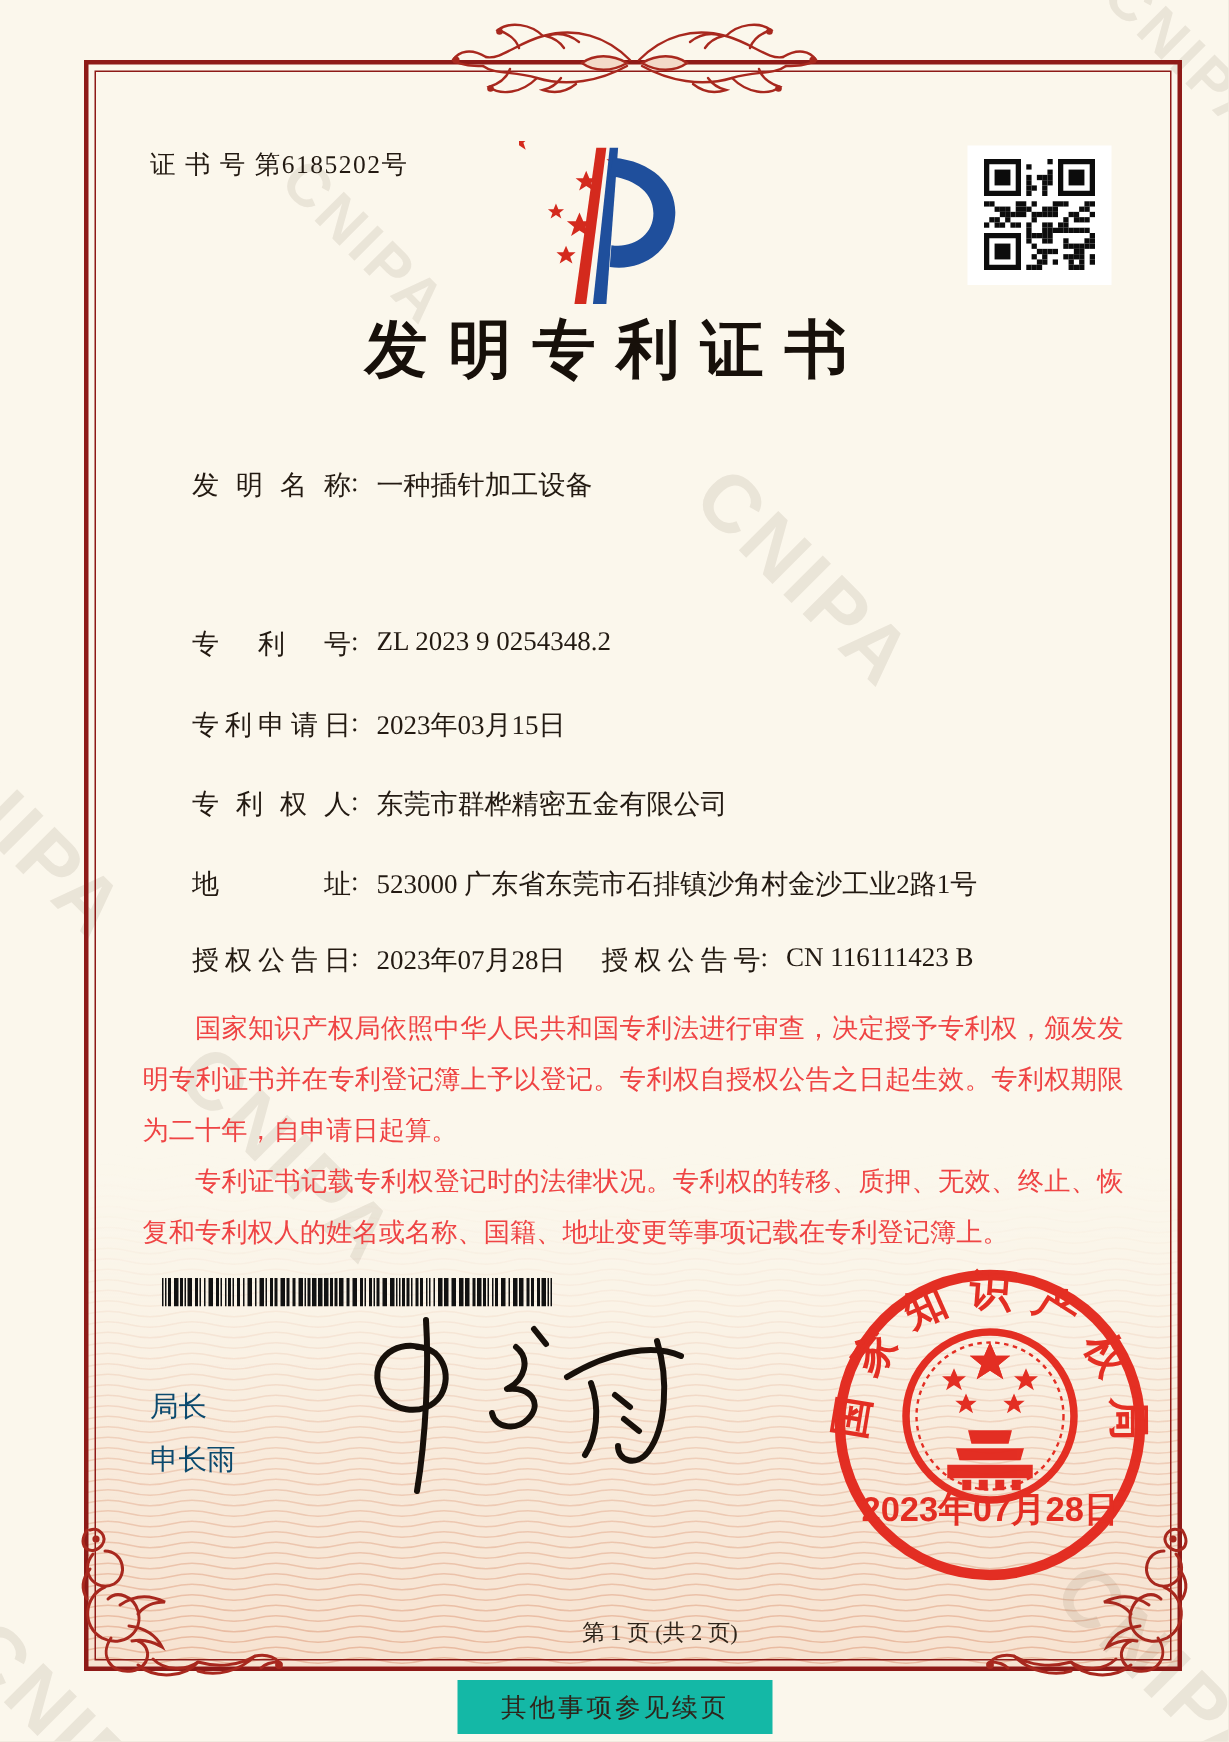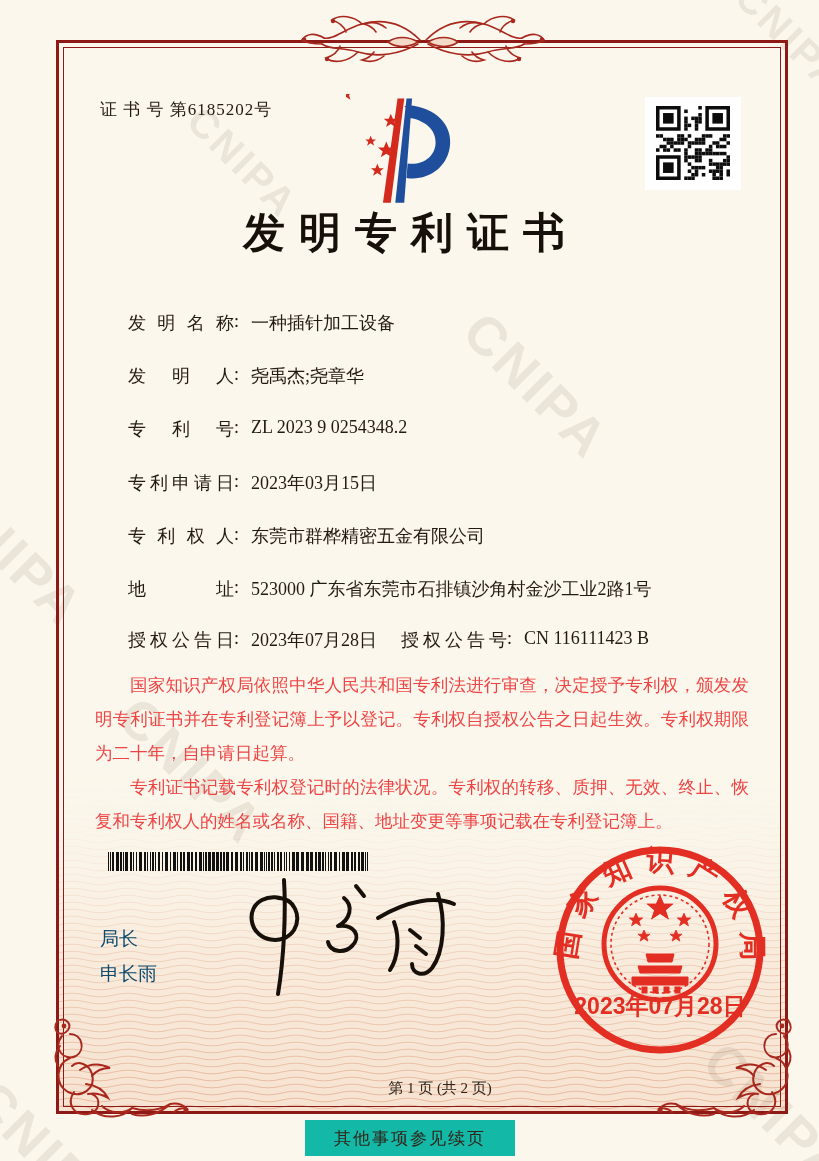--- a/index.html
+++ b/index.html
@@ -330,23 +330,20 @@
         <path d="M0,14 h7 v7 h-7 Z M1,15 v5 h5 v-5 Z" fill="#0c0c0c" fill-rule="evenodd"></path>
         <rect x="2" y="16" width="3" height="3" fill="#0c0c0c"></rect>
       </svg>
   </div>
 
   <div class="title">发明专利证书</div>
 
   <div class="frow" style="top:311px">
     <span class="flabel">发明名称</span><span class="fcolon">:</span><span class="fvalue">一种插针加工设备</span>
   </div>
-  <div class="frow" style="top:364px">
-    <span class="flabel">发明人</span><span class="fcolon">:</span><span class="fvalue">尧禹杰;尧章华</span>
-  </div>
   <div class="frow" style="top:417px">
     <span class="flabel">专利号</span><span class="fcolon">:</span><span class="fvalue">ZL 2023 9 0254348.2</span>
   </div>
   <div class="frow" style="top:471px">
     <span class="flabel">专利申请日</span><span class="fcolon">:</span><span class="fvalue">2023年03月15日</span>
   </div>
   <div class="frow" style="top:524px">
     <span class="flabel">专利权人</span><span class="fcolon">:</span><span class="fvalue">东莞市群桦精密五金有限公司</span>
   </div>
   <div class="frow" style="top:577px">

